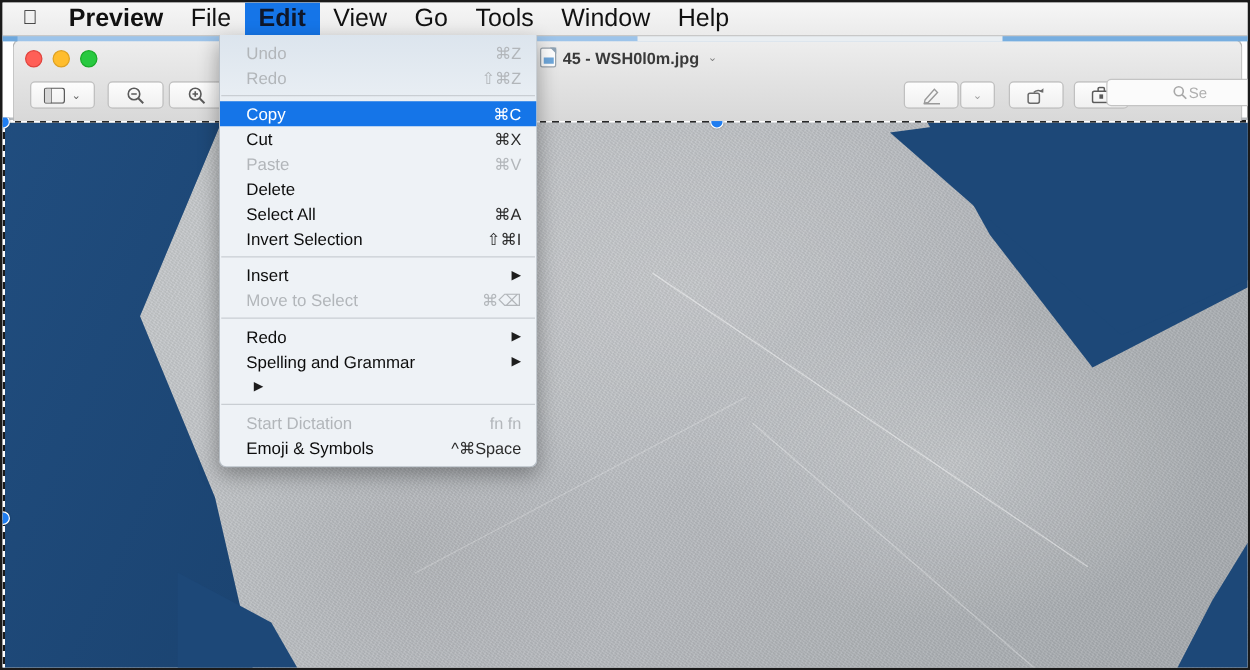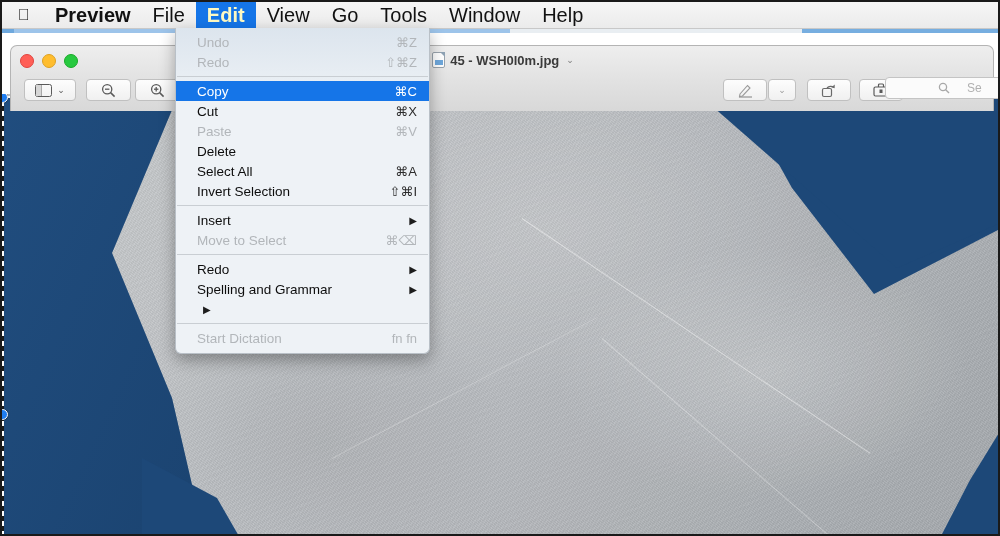--- a/index.html
+++ b/index.html
@@ -30,21 +30,21 @@
   .mb-item {
     height: 26px; line-height: 26px;
     padding: 0 11px;
     font-size: 20px;
     color: #111;
     white-space: nowrap;
   }
   .mb-item.bold { font-weight: bold; }
   .mb-item.active {
     background: #1575e8;
-    color: #fef9c3;
+    color: #0f172a;
     font-weight: bold;
   }
   .mb-apple {
     padding: 0 14px 0 16px;
     font-size: 16px;
     line-height: 26px;
     color: #111;
   }
 
   
@@ -54,21 +54,21 @@
     background: #9dc4ea;
     z-index: 40;
   }
   #bluestrip .seg-left { position:absolute; left:0; top:0; width:12px; height:5px; background:#6ea8dd;}
   #bluestrip .seg-mid  { position:absolute; left:508px; top:0; width:300px; height:5px; background:#e9eef2;}
   #bluestrip .seg-right{ position:absolute; left:800px; top:0; width:200px; height:5px; background:#77aee0;}
 
   
   #window {
     position: absolute;
-    left: 8px; top: 43px;
+    left: 8px; top: 29px;
     width: 984px; height: 66px;
     background: linear-gradient(to bottom, #eeeeee 0%, #e2e2e2 52%, #d8d8d8 100%);
     border-top-left-radius: 7px;
     border-top-right-radius: 7px;
     border: 1px solid #b4b4b4;
     border-bottom: none;
     box-sizing: border-box;
     z-index: 20;
   }
   
@@ -133,21 +133,21 @@
     position: absolute; left: 874px; top: 31px;
     width: 130px; height: 22px;
     background: #fbfbfb;
     border: 1px solid #c4c4c4;
     border-radius: 4px;
     box-sizing: border-box;
     display: flex; align-items: center;
     padding-left: 8px;
     overflow: hidden;
   }
-  #searchfield .sf-inner { display:flex; align-items:center; gap:17px; margin-left: 44px;}
+  #searchfield .sf-inner { display:flex; align-items:center; gap:1px; margin-left: 44px;}
   #searchfield .sf-text { font-size: 12px; color: #b0b0b0; white-space: nowrap; }
 
   
   #canvas {
     position: absolute;
     left: 0; top: 92px;
     width: 1000px; height: 444px;
     overflow: hidden;
     background: #b8bcc0;
     z-index: 10;
@@ -484,16 +484,20 @@
           <span class="arrow">▶</span>
         </div>
         <div class="menu-row">
           <span class="arrow">▶</span>
         </div>
         <div class="menu-sep"></div>
         <div class="menu-row disabled">
           <span class="lbl">Start Dictation</span>
           <span class="key">fn fn</span>
         </div>
+        <div class="menu-row">
+          <span class="lbl">Emoji &amp; Symbols</span>
+          <span class="key">^⌘Space</span>
+        </div>
       </div>
   </div>
 
 </div>
 
 </body></html>

